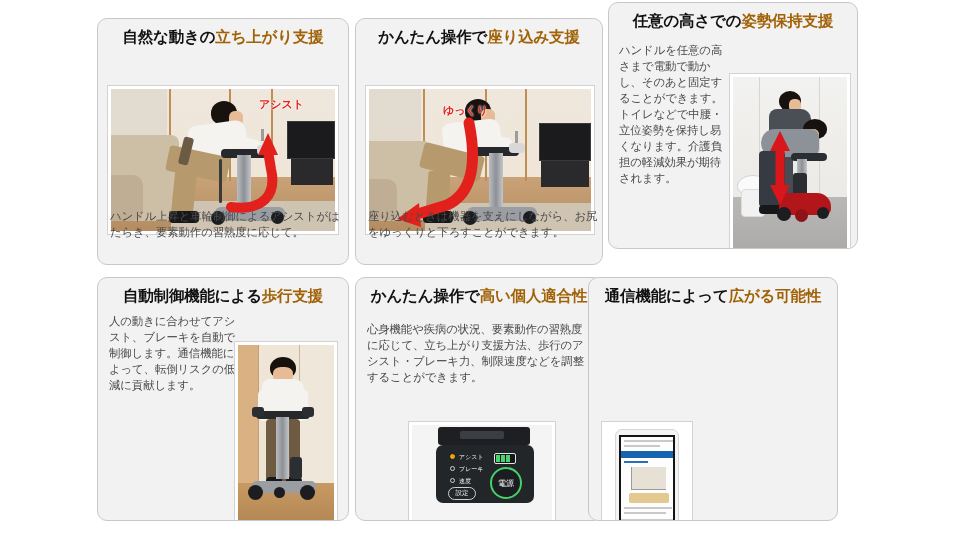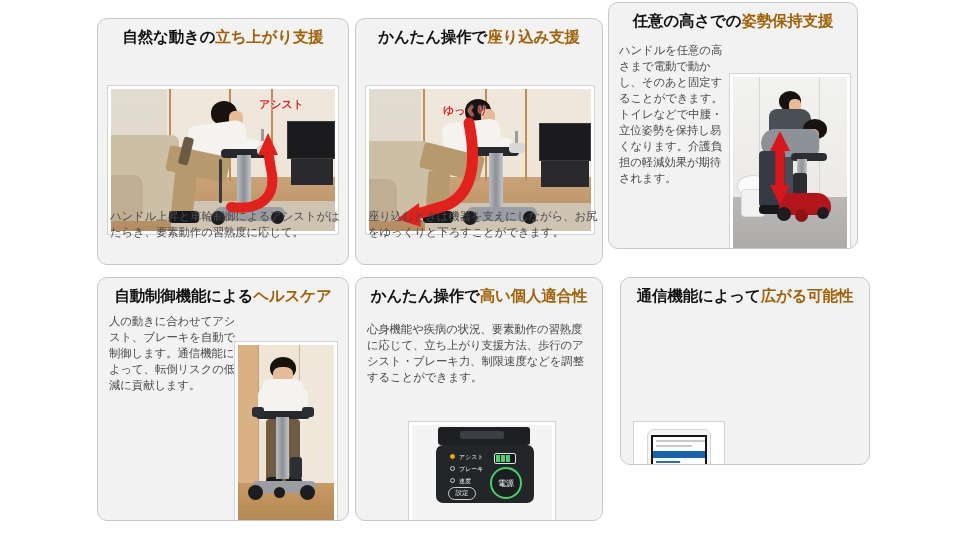--- a/index.html
+++ b/index.html
@@ -18,21 +18,21 @@
     box-sizing:border-box;
     overflow:hidden;
   }
   
   #card-standup{left:97px;top:18px;width:252px;height:247px;}
   #card-sitdown{left:355px;top:18px;width:248px;height:247px;}
   #card-posture{left:608px;top:2px;width:250px;height:247px;}
   
   #card-walk{left:97px;top:277px;width:252px;height:244px;}
   #card-easy{left:355px;top:277px;width:248px;height:244px;}
-  #card-comm{left:620px;top:277px;width:250px;height:188px;}
+  #card-comm{left:588px;top:277px;width:250px;height:244px;}
 
   .card-title{
     text-align:center;
     font-weight:bold;
     font-size:15.5px;
     letter-spacing:-0.2px;
     color:#111111;
     padding:10px 2px 6px 2px;
     line-height:1.1;
     white-space:nowrap;
@@ -266,21 +266,21 @@
           <line x1="47" y1="66" x2="47" y2="116" stroke="#d8161c" stroke-width="9"></line>
           <polygon points="47,54 37,74 57,74" fill="#d8161c"></polygon>
           <polygon points="47,128 37,108 57,108" fill="#d8161c"></polygon>
         </svg>
       </div>
     </div>
   </div>
 
   <div class="card" id="card-walk">
     <div class="card-title">
-      <span>自動制御機能による</span><span class="red">ヘルスケア</span>
+      <span>自動制御機能による</span><span class="red">歩行支援</span>
     </div>
 
     <div class="body-text" id="txt4">人の動きに合わせてアシスト、ブレーキを自動で制御します。通信機能によって、転倒リスクの低減に貢献します。</div>
 
     <div class="photo photo-frame" id="photo4">
       <div class="photo" style="position:absolute;left:3px;top:3px;width:96px;height:196px;background:linear-gradient(to bottom,#f0e6d7 0%,#ede3d2 70%,#c89a63 70%,#ab7f4c 100%);">
         <div style="position:absolute;left:0;top:0;width:20px;height:138px;background:#d9b183;"></div>
         <div style="position:absolute;left:62px;top:0;width:34px;height:138px;background:#efe7da;"></div>
         <div style="position:absolute;left:61px;top:0;width:1px;height:138px;background:#c9b79c;"></div>
         <div style="position:absolute;left:20px;top:0;width:1px;height:138px;background:#c0a078;"></div>

